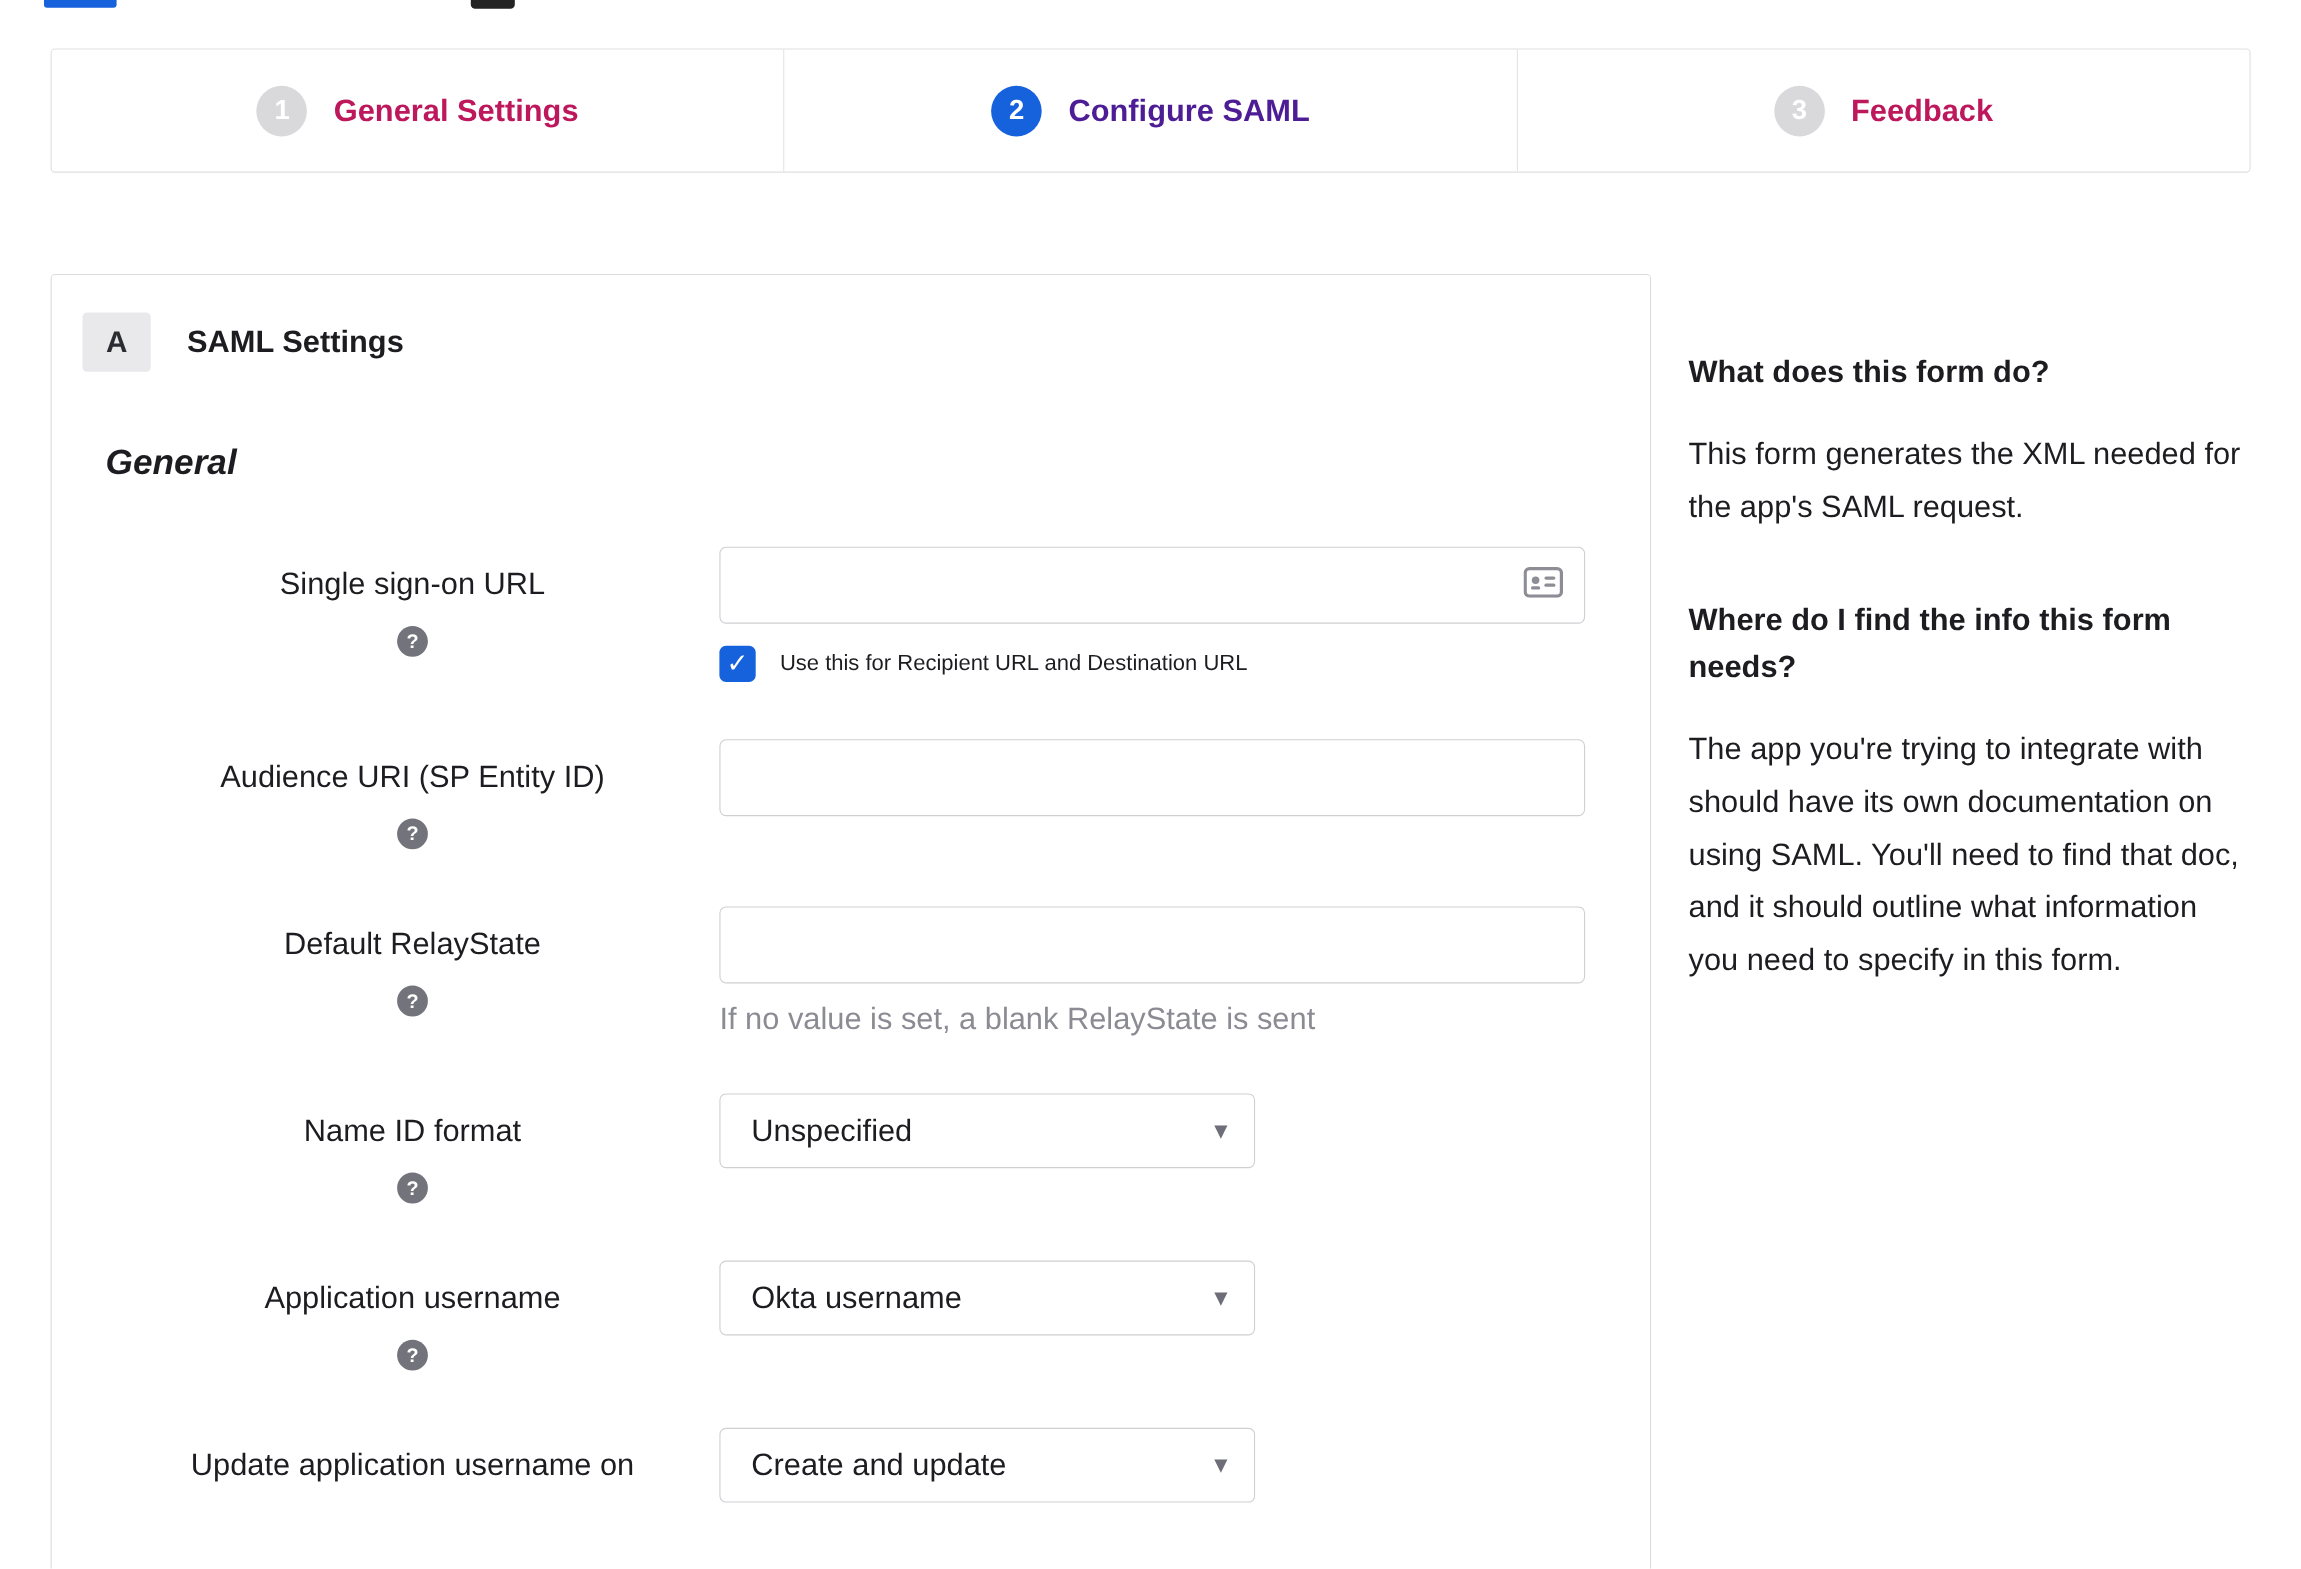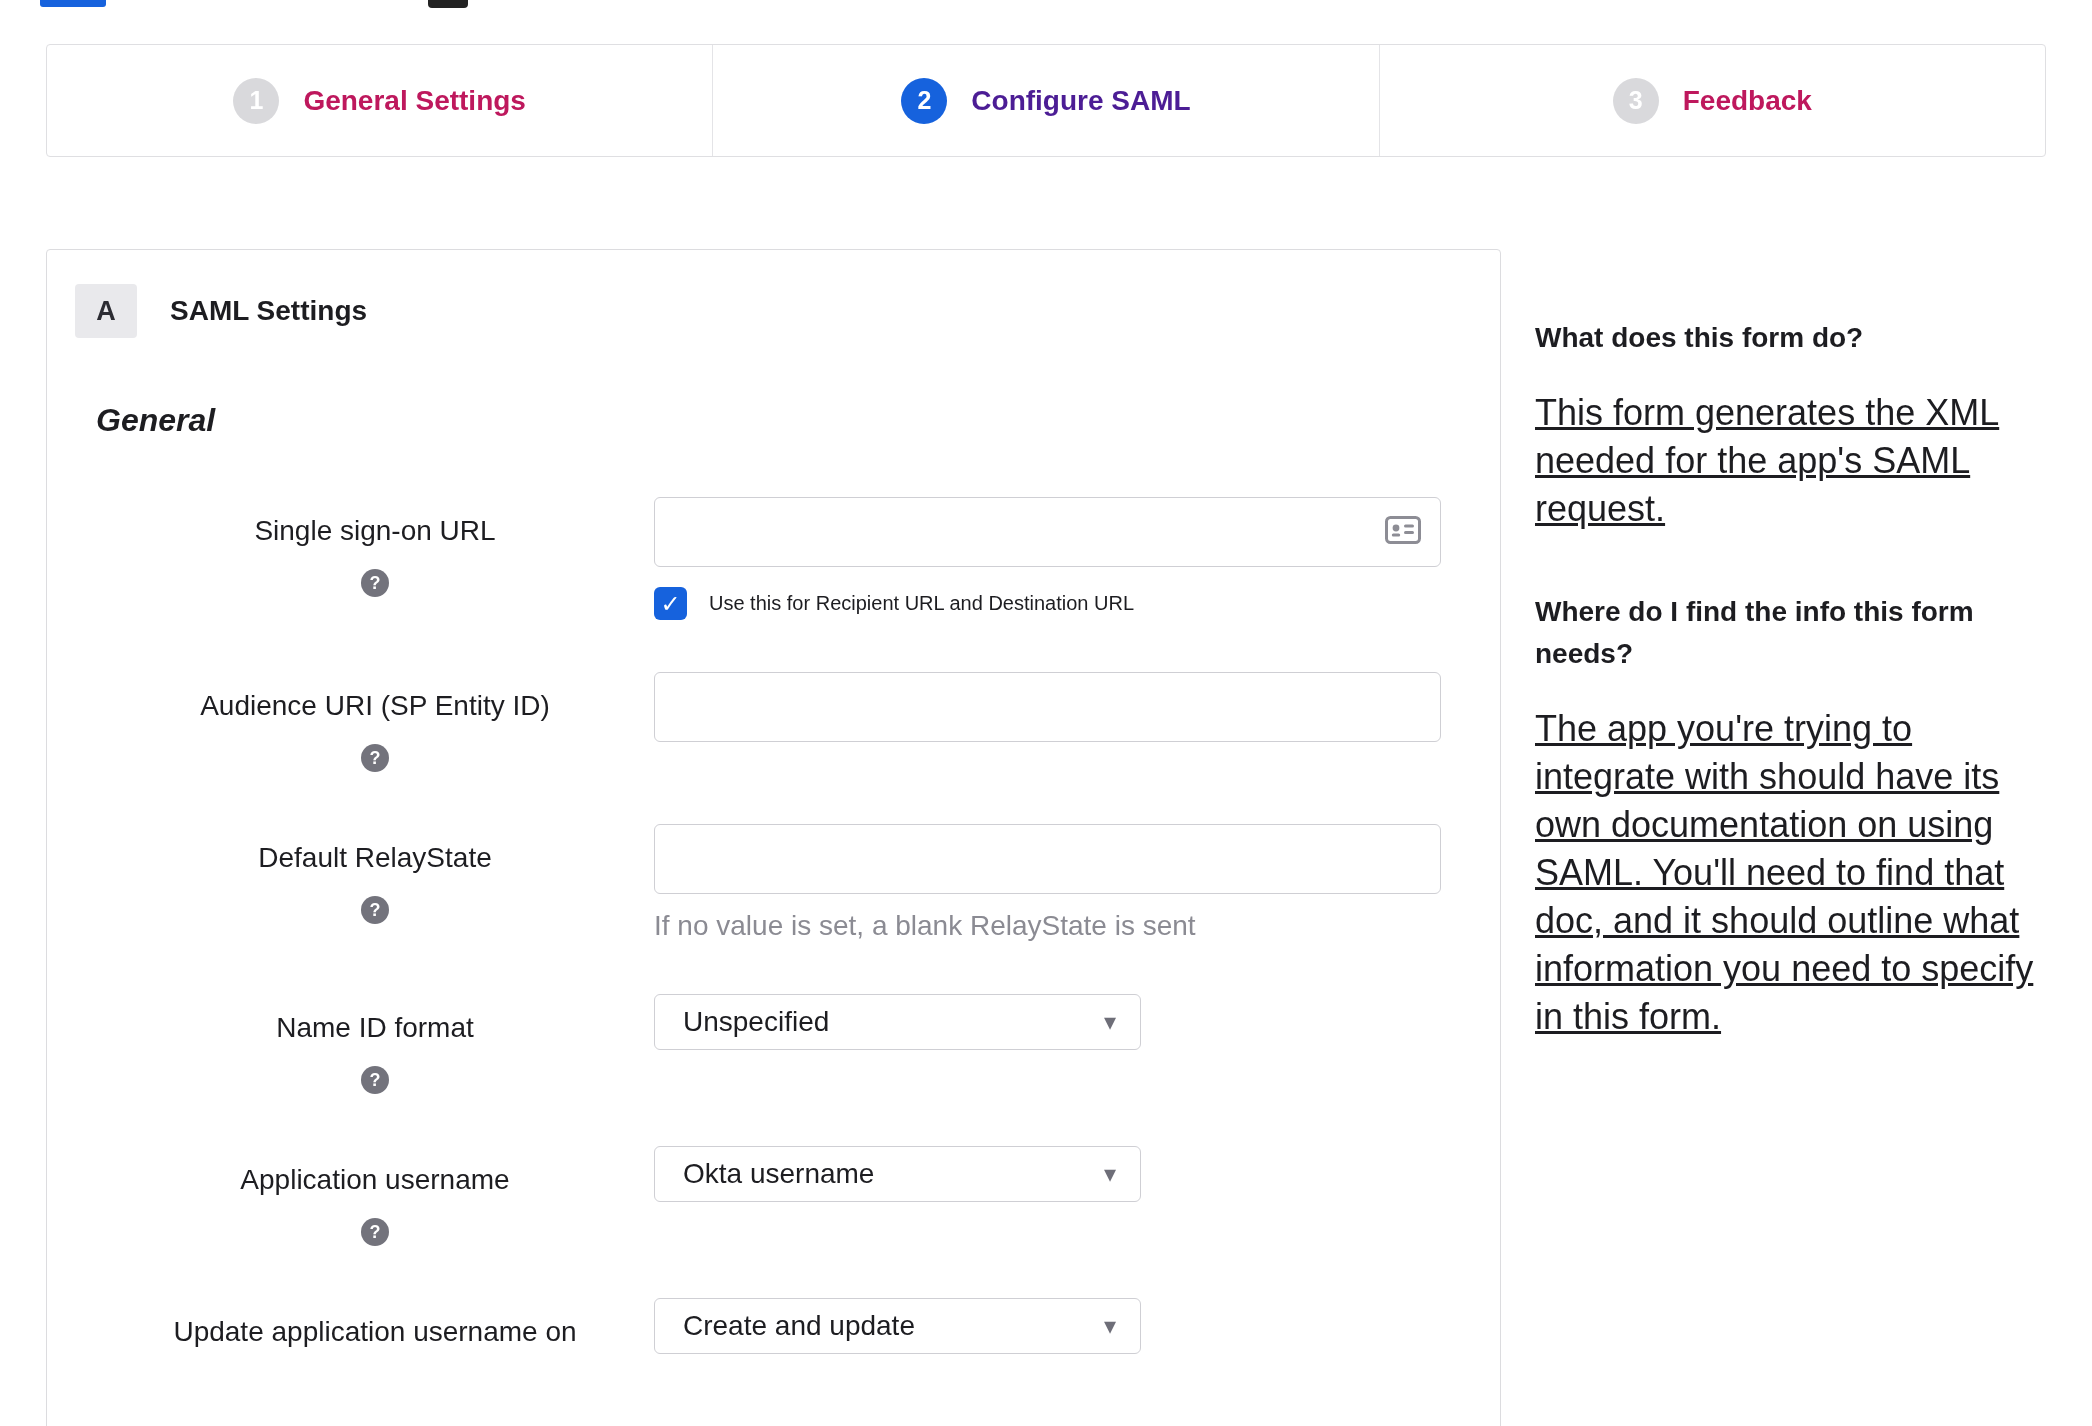--- a/index.html
+++ b/index.html
@@ -49,32 +49,32 @@
 
   .card-icon { position:absolute; right:20px; top:50%; transform:translateY(-50%); }
 
   .checkbox-row { display:flex; align-items:center; gap:22px; margin-top:20px; }
   .checkbox { width:33px; height:33px; border-radius:6px; background:#1662dd; color:#fff;
     display:flex; align-items:center; justify-content:center; font-size:24px; font-weight:bold; cursor:pointer; }
   .checkbox-label { font-size:20px; }
 
   .helper-text { margin-top:16px; font-size:28px; color:#8b8b93; }
 
-  .select-box { width:487px; height:56px; border:1px solid #cfcfd4; border-radius:6px; background:#fff;
+  .select-box { width:487px; height:68px; border:1px solid #cfcfd4; border-radius:6px; background:#fff;
     display:flex; align-items:center; justify-content:space-between; padding:0 24px 0 28px;
     font-size:28px; cursor:pointer; }
   .select-caret { color:#6e6e78; font-size:24px; line-height:1; }
 
   .advanced-row { margin:94px 0 60px 607px; width:787px; text-align:right; }
   .advanced-link { color:#1662dd; font-size:20px; text-decoration:none; cursor:pointer; }
 
   
   .sidebar { width:515px; margin-left:34px; padding-top:68px; }
   .sidebar h3 { font-size:28px; font-weight:bold; margin:0 0 30px 0; line-height:42px; }
-  .sidebar p { font-size:36px; line-height:48px; margin:0 0 58px 0; color:#1d1d21;text-decoration:underline; }
+  .sidebar p { font-size:28px; line-height:48px; margin:0 0 58px 0; color:#1d1d21; }
 </style>
 </head>
 <body>
 
 <div class="top-fragment">
   <div class="frag-blue"></div>
   <div class="frag-dark"></div>
 </div>
 
 <div class="stepper">

